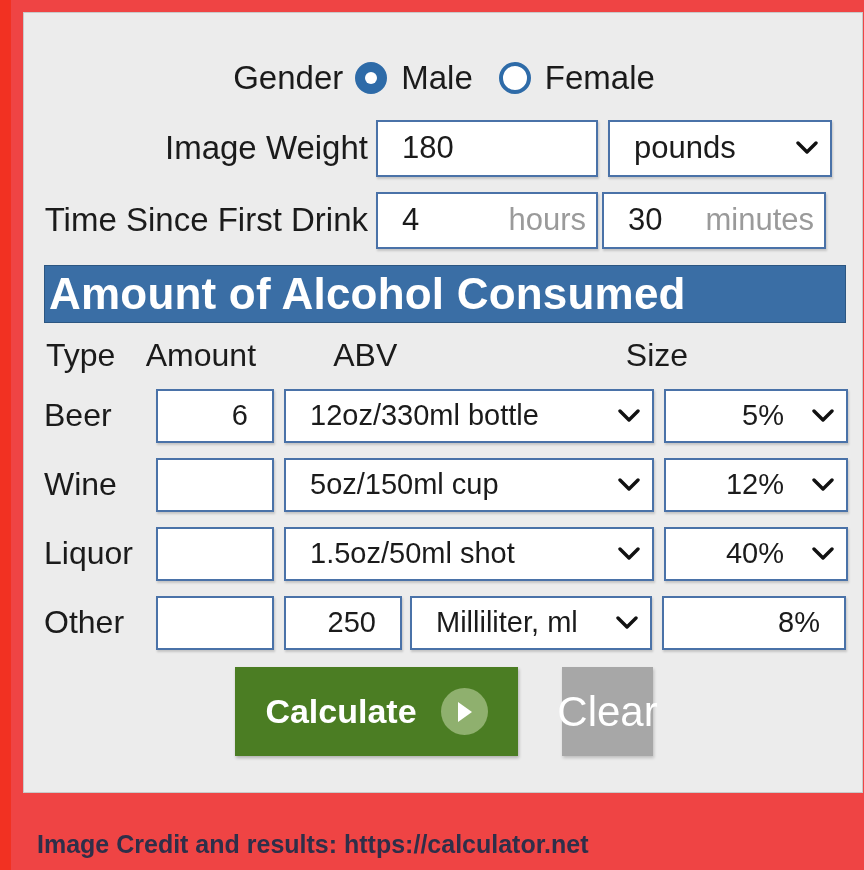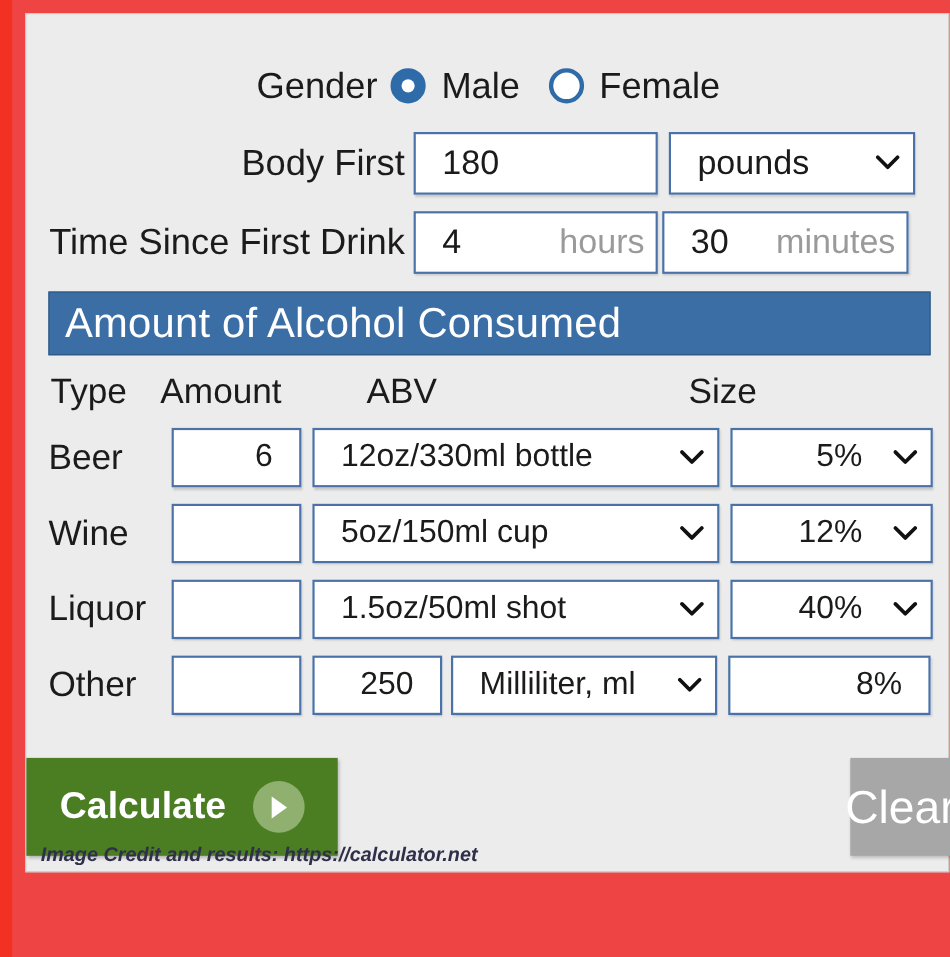--- a/index.html
+++ b/index.html
@@ -188,23 +188,23 @@
     width: 802px;
     height: 58px;
     background: #3a6ea5;
     border: 1px solid #2c5681;
     box-sizing: border-box;
     display: flex;
     align-items: center;
   }
   #alcohol-header-title {
     color: #ffffff;
-    font-size: 38px;
-    font-weight: normal;
-    padding-left: 14px;
+    font-size: 44px;
+    font-weight: bold;
+    padding-left: 4px;
     letter-spacing: 0.2px;
   }
 
   #alcohol-table {
     position: absolute;
     left: 20px;
     top: 316px;
     width: 810px;
   }
 
@@ -236,24 +236,24 @@
   .amount-field { width: 118px; flex: 0 0 auto; }
   .size-select  { width: 370px; flex: 0 0 auto; margin-left: 10px; }
   .size-number  { width: 118px; flex: 0 0 auto; margin-left: 10px; }
   .size-unit-select { width: 242px; flex: 0 0 auto; margin-left: 8px; }
   .abv-field    { width: 184px; flex: 0 0 auto; margin-left: 10px; }
 
   
   #actions-row {
     position: absolute;
     left: 0;
-    top: 676px;
+    top: 654px;
     width: 840px;
     display: flex;
-    justify-content: space-between;
+    justify-content: center;
     align-items: flex-start;
     gap: 36px;
   }
   #calculate-button {
     width: 283px;
     height: 89px;
     background: #4b7d23;
     border: none;
     display: flex;
     align-items: center;
@@ -290,26 +290,25 @@
     display: flex;
     align-items: center;
     justify-content: center;
     box-shadow: 1px 2px 3px rgba(0,0,0,0.2);
   }
 
   
   #footer-credit {
     position: absolute;
     left: 26px;
-    top: 767px;
-    font-size: 18px;
+    top: 830px;
+    font-size: 25px;
     font-weight: bold;
     color: #2f2f49;
     white-space: nowrap;
-    font-style: italic;
   }
 </style>
 </head>
 <body>
 
 <div id="app-frame">
 
   <div id="calculator-panel">
 
     <div id="gender-row">
@@ -322,21 +321,21 @@
         </span>
 
         <span class="radio-option">
           <span class="radio-circle unchecked"></span>
           <span class="radio-text last">Female</span>
         </span>
       </div>
     </div>
 
     <div id="weight-row">
-      <span id="weight-label">Body First</span>
+      <span id="weight-label">Image Weight</span>
 
       <span id="weight-input" class="field">
         <span class="value">180</span>
       </span>
 
       <span id="weight-unit-select" class="field">
         <span class="value">pounds</span>
         <span class="chev">
           <svg width="22" height="14" viewBox="0 0 22 14">
               <path d="M2 2 L11 11 L20 2" stroke="#111" stroke-width="3.4" fill="none" stroke-linecap="round" stroke-linejoin="round"></path>

